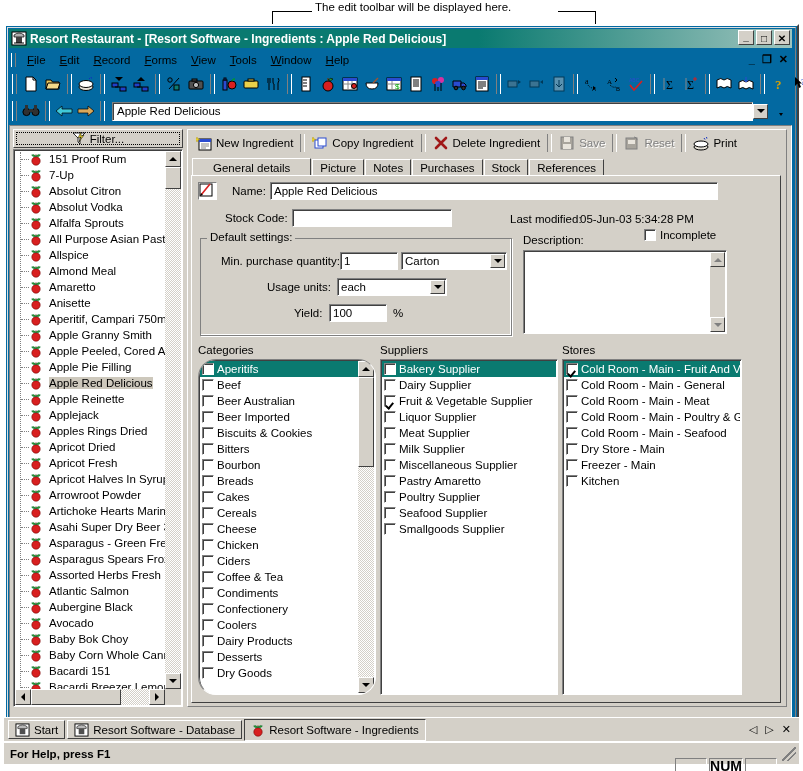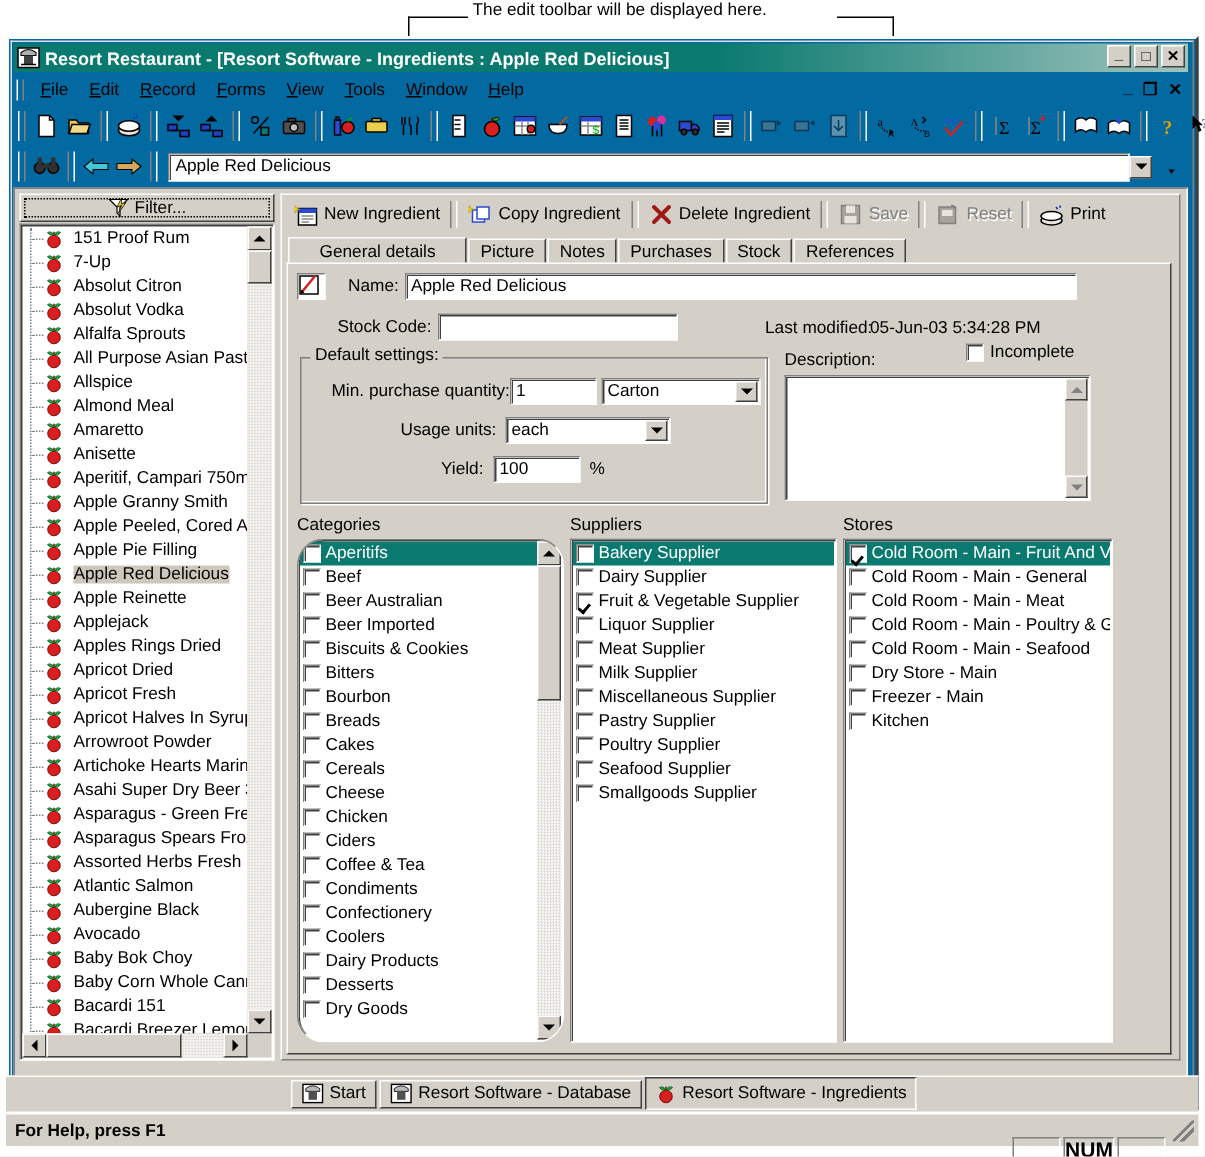--- a/index.html
+++ b/index.html
@@ -200,21 +200,21 @@
     border-top:1px solid #808080;border-left:1px solid #808080;
     border-right:1px solid #fff;border-bottom:1px solid #fff;
     box-shadow:inset 1px 1px 0 #404040;overflow:hidden;
   }
   .sel-item{height:16px;display:flex;align-items:center;gap:3px;padding-left:2px;font-size:11.5px;white-space:nowrap;}
   .sel-item.hl{background:#0a7a70;color:#fff;}
 
   
   .taskbar{
     position:absolute;left:4px;top:717px;width:795px;height:24px;background:#d4d0c8;
-    border-top:1px solid #fff;box-sizing:border-box;display:flex;align-items:center;flex-direction:column;
+    border-top:1px solid #fff;box-sizing:border-box;display:flex;align-items:center;
   }
   .tsk{
     height:19px;display:flex;align-items:center;gap:4px;padding:0 6px;background:#d4d0c8;
     border-top:1px solid #fff;border-left:1px solid #fff;
     border-right:1px solid #404040;border-bottom:1px solid #404040;
     font-size:11.5px;white-space:nowrap;margin-right:2px;box-sizing:border-box;
   }
   .tsk.active{border-top:1px solid #404040;border-left:1px solid #404040;
     border-right:1px solid #fff;border-bottom:1px solid #fff;height:22px;}
   .statusbar{
@@ -1211,21 +1211,21 @@
                   <div class="sel-item">
                     <span class="cbox"></span>
                     <span>Milk Supplier</span>
                   </div>
                   <div class="sel-item">
                     <span class="cbox"></span>
                     <span>Miscellaneous Supplier</span>
                   </div>
                   <div class="sel-item">
                     <span class="cbox"></span>
-                    <span>Pastry Supplier</span>
+                    <span>Pastry Amaretto</span>
                   </div>
                   <div class="sel-item">
                     <span class="cbox"></span>
                     <span>Poultry Supplier</span>
                   </div>
                   <div class="sel-item">
                     <span class="cbox"></span>
                     <span>Seafood Supplier</span>
                   </div>
                   <div class="sel-item">

